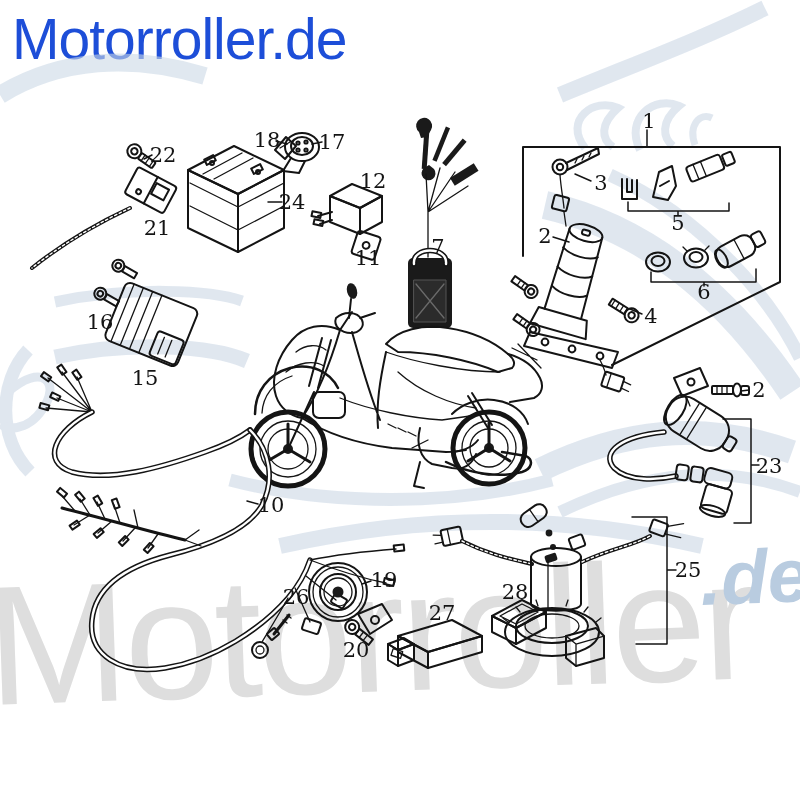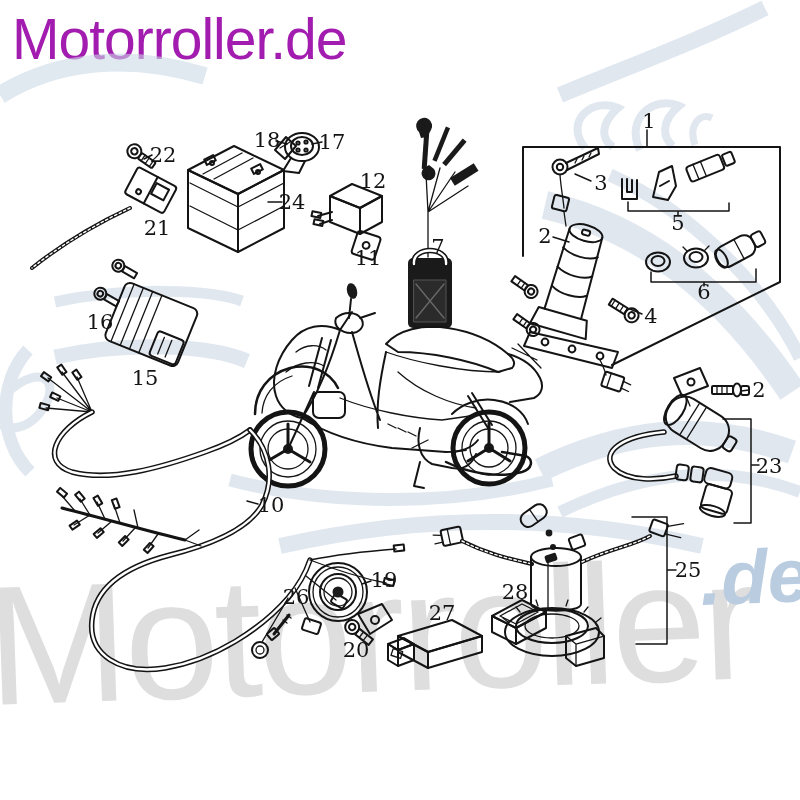--- a/index.html
+++ b/index.html
@@ -23,21 +23,21 @@
   .braid-i{stroke:#ffffff;stroke-width:1.4;fill:none;stroke-dasharray:2.5 2.5}
   .sw{fill:none;opacity:.6}
   #label-layer text{font-family:"DejaVu Serif",serif;font-size:21px;
                     text-anchor:middle;dominant-baseline:central;}
 </style>
 </head>
 <body>
 
 <div class="stage">
 
-  <div class="wm wm-top" style="color: #a21caf;">Motorroller.de</div>
+  <div class="wm wm-top" style="color: #1d4ed8;">Motorroller.de</div>
   <div class="wm wm-bottom" style="color: rgb(222, 222, 222);">Motorroller</div>
   <div class="wm wm-de" style="color: rgb(185, 204, 224);">.de</div>
 
   <svg class="diagram" width="800" height="800" viewBox="0 0 800 800">
 
     <g id="swoosh" class="sw" stroke="#ccd8e6">
       <path d="M560,95 C640,62 700,40 765,8" stroke-width="16"></path>
       <path d="M585,148 C563,120 594,97 618,108 C600,124 601,139 613,147" stroke-width="8"></path>
       <path d="M640,150 C624,118 655,95 679,106 C660,122 663,138 673,146" stroke-width="8"></path>
       <path d="M695,145 C688,125 700,112 712,118" stroke-width="7"></path>

